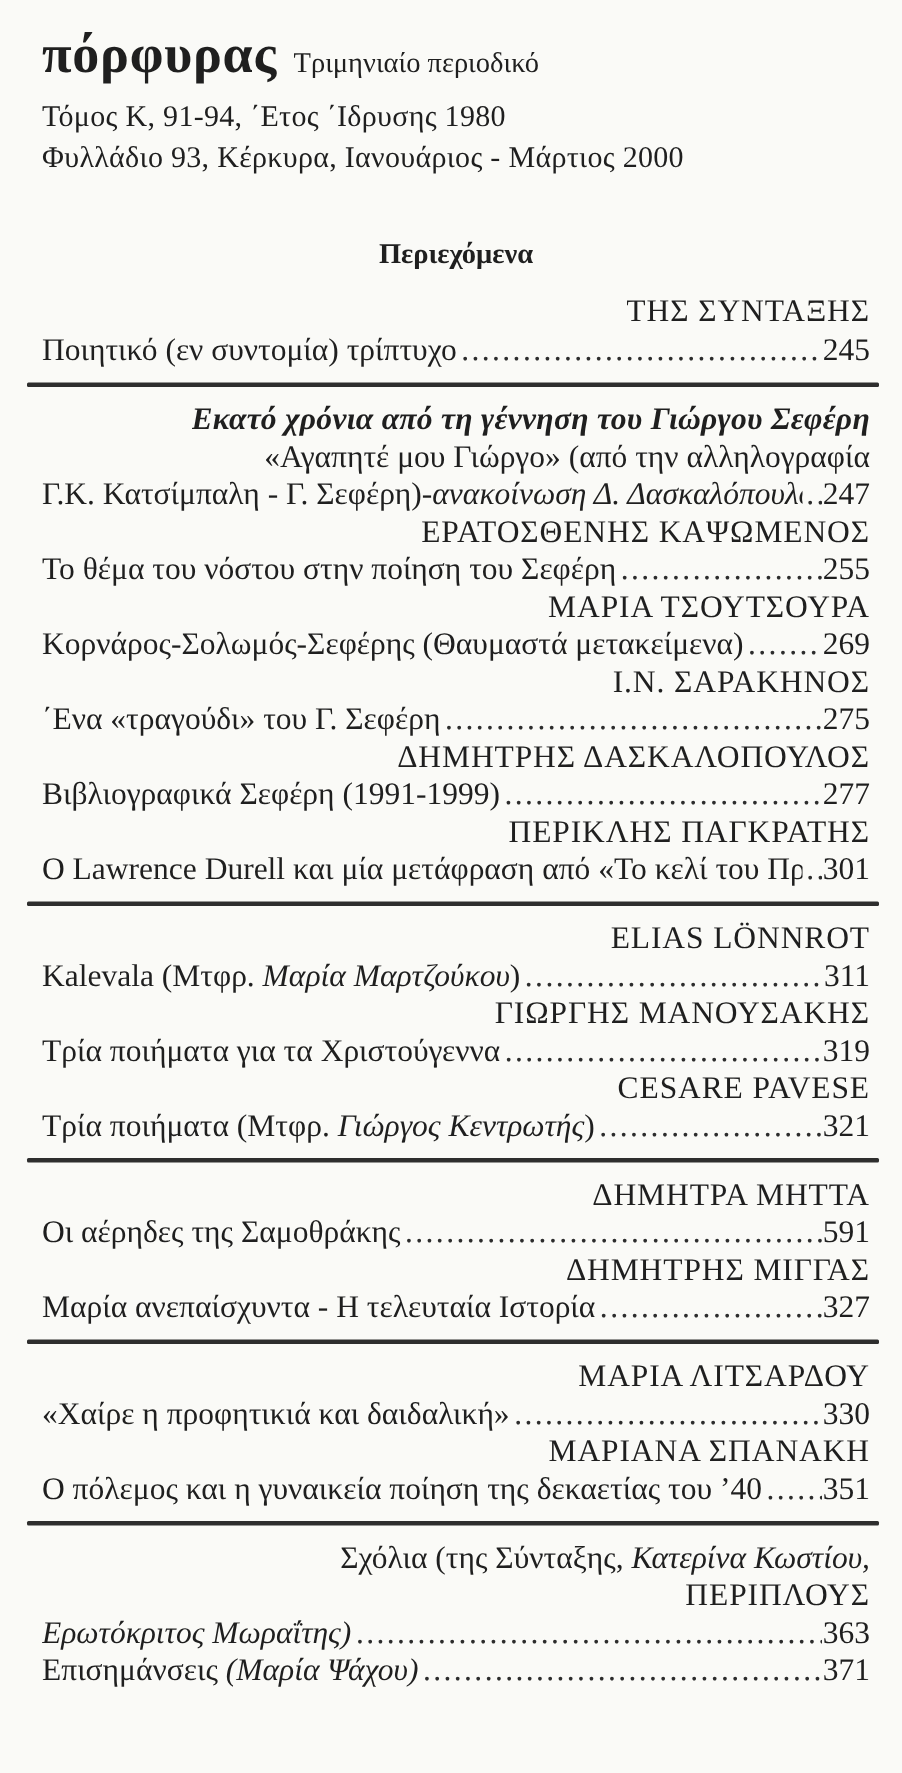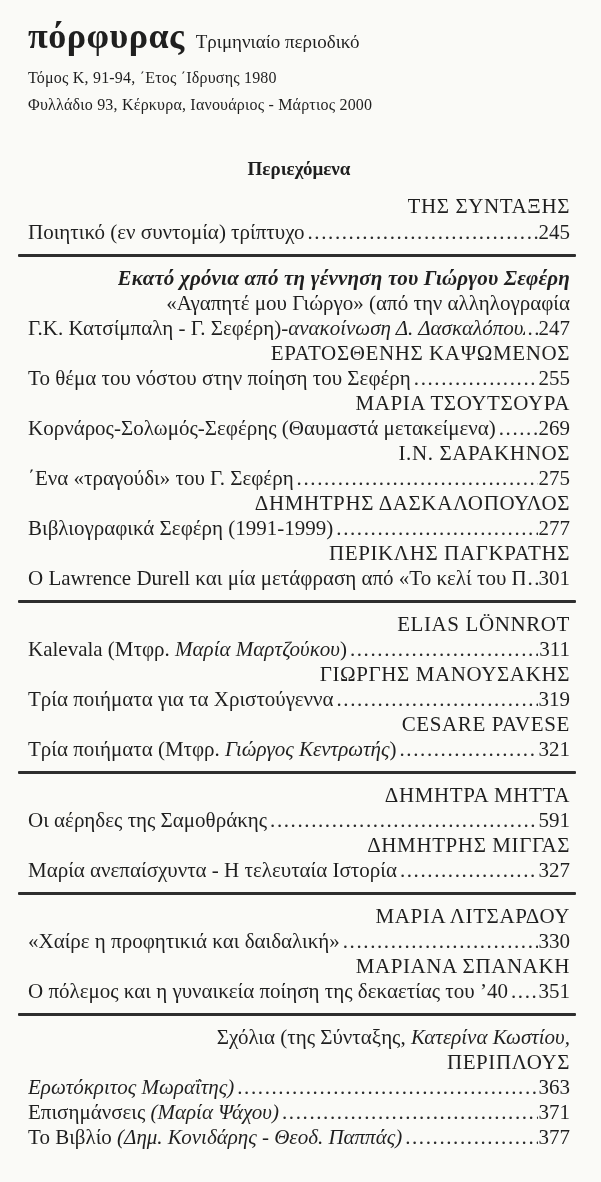--- a/index.html
+++ b/index.html
@@ -11,41 +11,41 @@
     height: 1182px;
     overflow: hidden;
     background: #fafaf7;
     color: #1f1f1f;
     font-family: "Liberation Serif", "DejaVu Serif", serif;
   }
   .page {
     box-sizing: border-box;
     width: 601px;
     height: 1182px;
-    padding: 14px 31px 10px 28px;
+    padding: 14px 21px 10px 28px;
     font-family: Liberation Serif, serif;
   }
   
   .masthead-row {
     display: flex;
     align-items: baseline;
     line-height: 44px;
     white-space: nowrap;
   }
   .logo {
     font-size: 36px;
     font-weight: bold;
     letter-spacing: 0.5px;
   }
   .logo-sub {
     font-size: 19px;
     margin-left: 11px;
   }
   .header-line {
-    font-size: 16px;
+    font-size: 20px;
     line-height: 27px;
     letter-spacing: 0.2px;
   }
   
   .contents-heading {
     text-align: center;
     font-weight: bold;
     font-size: 19px;
     margin-top: 38px;
     line-height: 25px;
@@ -246,21 +246,16 @@
         <div class="toc-row entry">
           <span class="row-text"><span class="it">Ερωτόκριτος Μωραΐτης)</span><span> </span></span>
           <span class="dots"></span>
           <span class="pg">363</span>
         </div>
         <div class="toc-row entry">
           <span class="row-text"><span>Επισημάνσεις </span><span class="it">(Μαρία Ψάχου)</span><span> </span></span>
           <span class="dots"></span>
           <span class="pg">371</span>
         </div>
-        <div class="toc-row entry">
-          <span class="row-text"><span>Το Βιβλίο </span><span class="it">(Δημ. Κονιδάρης - Θεοδ. Παππάς)</span><span> </span></span>
-          <span class="dots"></span>
-          <span class="pg">377</span>
-        </div>
       </div>
     </div>
 
 </div>
 
 </body></html>

